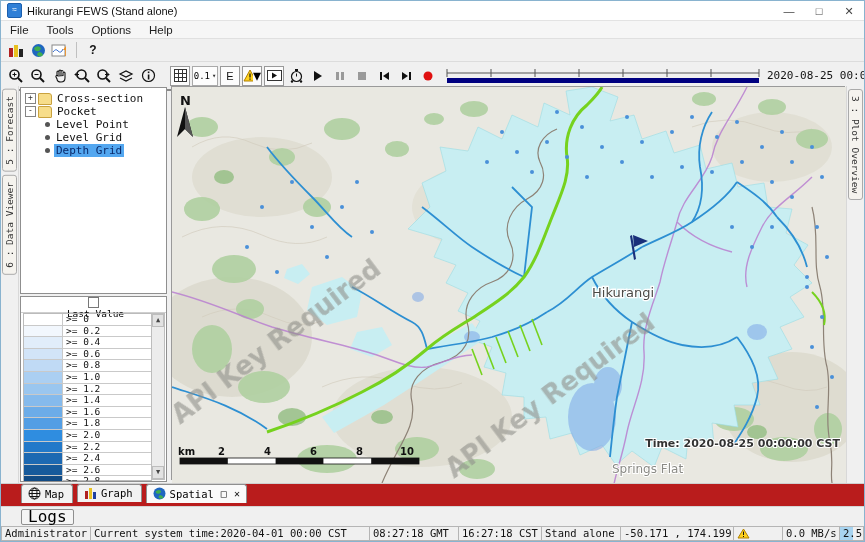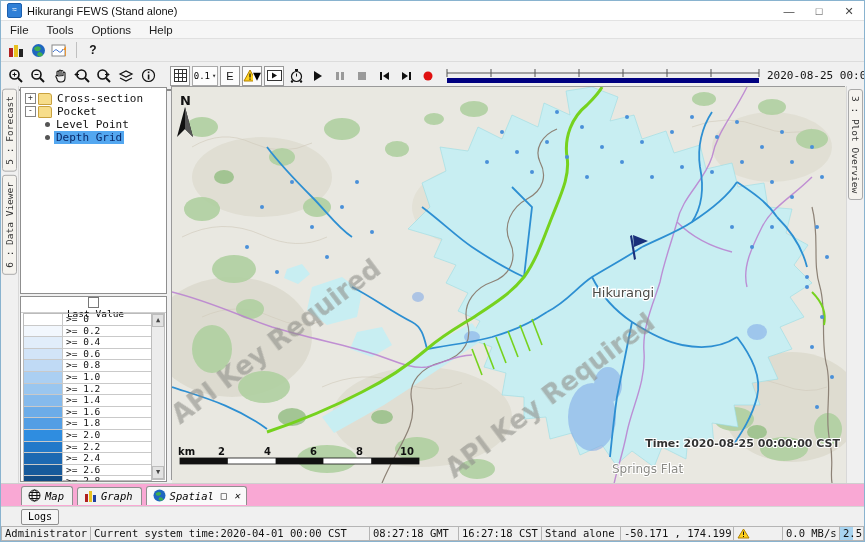--- a/index.html
+++ b/index.html
@@ -52,28 +52,28 @@
   .cbox{width:9px;height:9px;border:1px solid #777;background:#fff;margin-right:5px;flex:none;}
   .lg-wrap{position:absolute;top:16px;left:2px;right:14px;bottom:0;border:1px solid #bbb;}
   .lg-row{display:flex;height:10.6px;border-bottom:1px solid #c9c9c9;}
   .sw{width:38px;border-right:1px solid #c9c9c9;flex:none;}
   .lb{padding-left:3px;line-height:10.5px;color:#111;}
   .vsb{position:absolute;top:16px;right:1px;bottom:1px;width:12px;background:#ececec;border:1px solid #bdbdbd;}
   .vsb .arr{height:11px;font-size:7px;text-align:center;line-height:11px;color:#444;background:#e2e2e2;border:1px solid #bdbdbd;}
   .vsb .arr.dn{position:absolute;bottom:0;left:0;right:0;}
   .mapwrap{position:absolute;left:170px;right:19px;top:0;bottom:4px;background:#e9e8e1;border:1px solid #9a9a9a;}
   
-  .tabbar{position:absolute;left:0;right:0;bottom:34px;height:23px;background:#f9a8d4;display:flex;align-items:center;padding-left:20px;border-top:1px solid #cfcfcf;font-style:italic;}
+  .tabbar{position:absolute;left:0;right:0;bottom:34px;height:23px;background:#b91c1c;display:flex;align-items:flex-start;padding-left:20px;border-top:1px solid #cfcfcf;}
   .btab{display:flex;align-items:center;gap:4px;border:1px solid #8f8f8f;border-bottom:none;background:#f2f2f2;
         border-radius:3px 3px 0 0;padding:2px 8px 3px 6px;margin-right:4px;font-size:10.5px;font-family:"DejaVu Sans Mono",monospace;}
   .btab.active{background:#fafafa;padding-right:6px;}
   .btab .pc{font-size:10px;margin-left:3px;color:#111;}
   .logsrow{position:absolute;left:0;right:0;bottom:15px;height:19px;background:#f0f0f0;border-top:1px solid #d5d5d5;}
   .logsbtn{position:absolute;left:20px;top:2px;border:1px solid #8f8f8f;border-radius:2px;background:#f5f5f5;
-           font-size:10px;padding:0 6px;height:14px;line-height:14px;font-family:"DejaVu Sans Mono",monospace;}
+           font-size:16px;padding:0 6px;height:14px;line-height:14px;font-family:"DejaVu Sans Mono",monospace;}
   .statusbar{position:absolute;left:0;right:0;bottom:0;height:15px;background:#f0f0f0;display:flex;font-size:10.5px;}
   .scell{border:1px solid #b5b5b5;border-right:none;padding:0 3px;line-height:13px;white-space:nowrap;overflow:hidden;color:#111;}
   .scell:last-child{border-right:1px solid #b5b5b5;}
   .memcell{background:linear-gradient(to right,#a8d4f0 0 55%,#f0f0f0 55%);}
   .warncell{display:flex;align-items:center;justify-content:flex-start;}
   svg text{font-family:"DejaVu Sans",sans-serif;}
 </style>
 </head>
 <body>
 
@@ -277,20 +277,24 @@
           <span class="tlabel">Cross-section</span>
         </div>
         <div class="trow">
           <span class="expander">-</span>
           <span class="folder"></span>
           <span class="tlabel">Pocket</span>
         </div>
         <div class="trow">
           <span class="bullet"></span>
           <span class="tlabel">Level Point</span>
+        </div>
+        <div class="trow">
+          <span class="bullet"></span>
+          <span class="tlabel">Level Grid</span>
         </div>
         <div class="trow">
           <span class="bullet"></span>
           <span class="tlabel sel">Depth Grid</span>
         </div>
       </div>
 
       <div class="legendbox mono">
         <div class="lv-row">
           <span class="cbox"></span>

